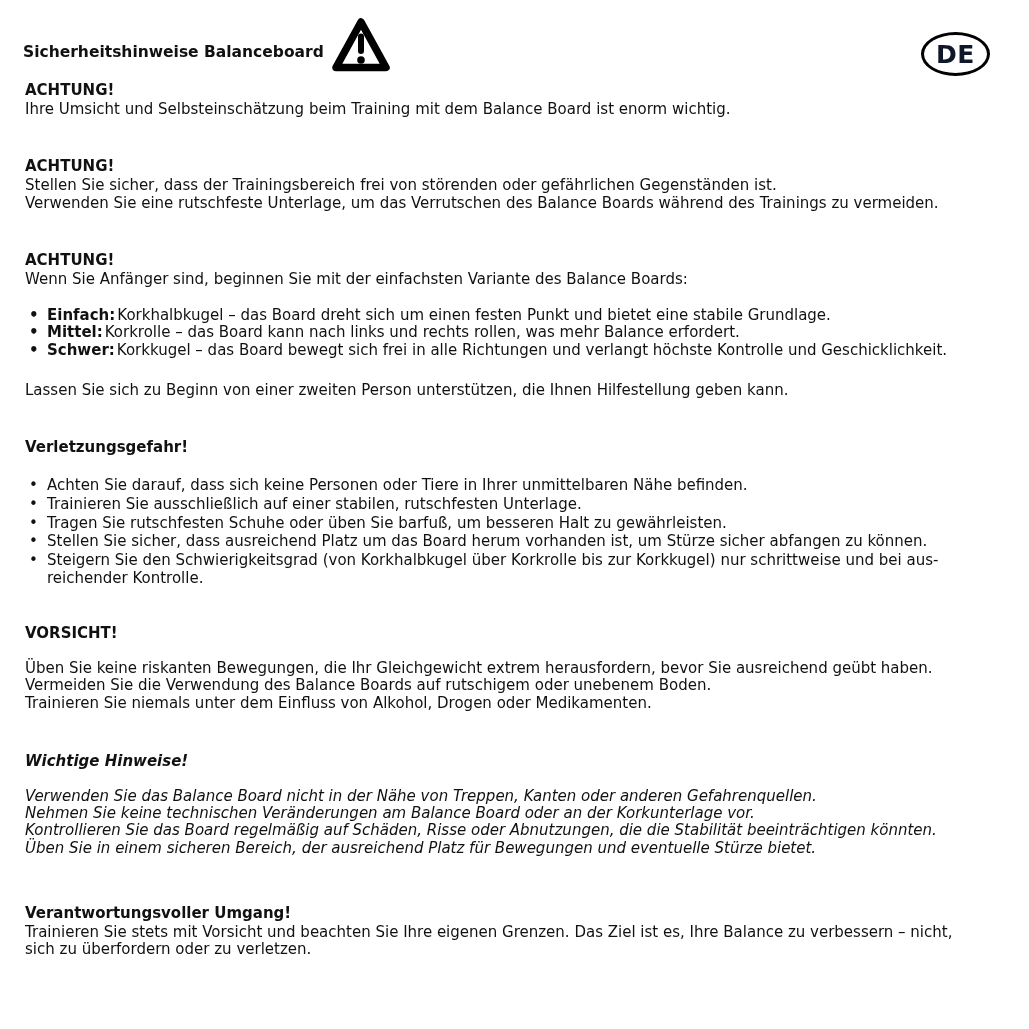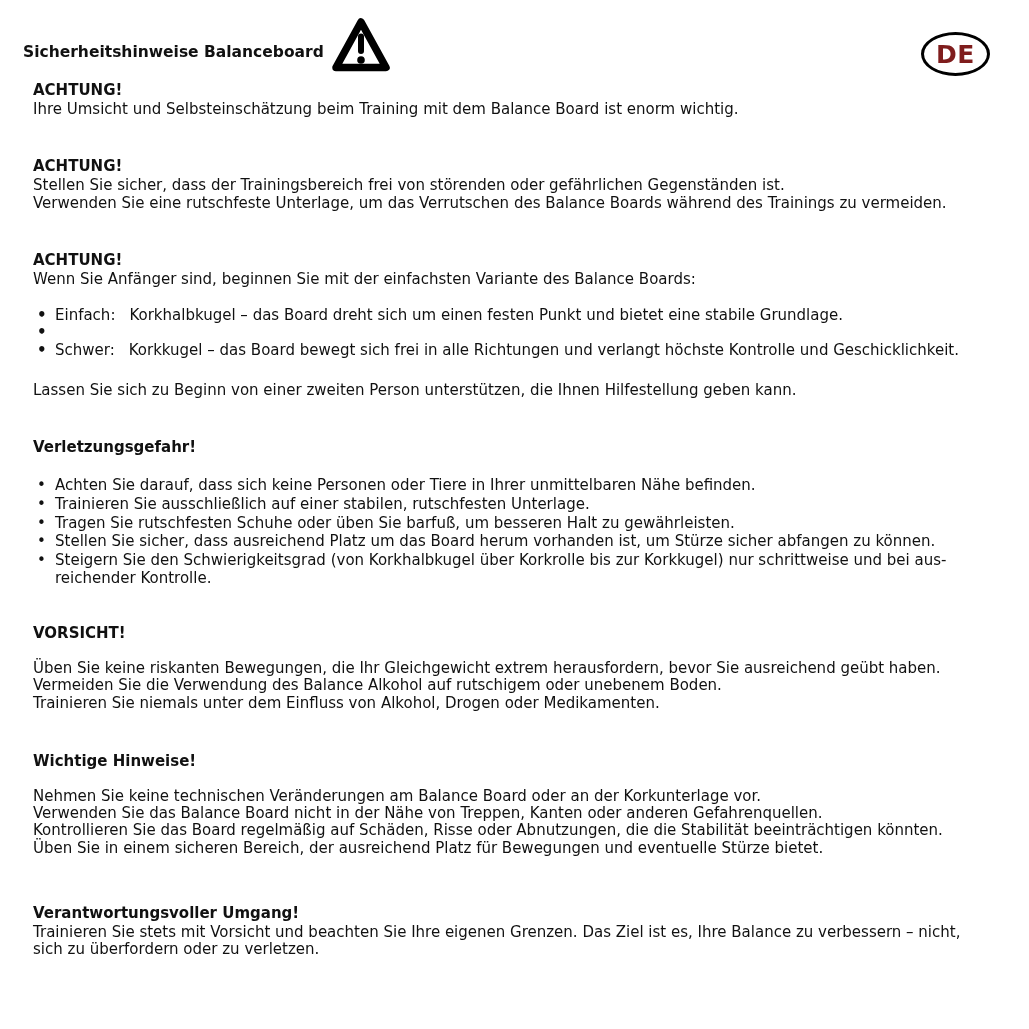--- a/index.html
+++ b/index.html
@@ -35,56 +35,56 @@
     width: 69px;
     height: 44px;
     border: 3.5px solid #000;
     border-radius: 50%;
     display: flex;
     align-items: center;
     justify-content: center;
     font-size: 25px;
     font-weight: bold;
     letter-spacing: 0.5px;
-    color: #7f1d1d;
+    color: #0f172a;
   }
 
   
-  .content { padding: 0 18px 0 33px; }
+  .content { padding: 0 18px 0 25px; }
   .heading {
     font-weight: bold;
     font-size: 15px;
     line-height: 17px;
     white-space: nowrap;
   }
   .line {
     line-height: 17.3px;
     white-space: nowrap;
   }
   .para { margin-top: 2px; }
 
   .sec-achtung1 { margin-top: 4px; }
   .sec-achtung2 { margin-top: 40px; }
   .sec-achtung3 { margin-top: 40px; }
   .sec-verletzung { margin-top: 40px; }
   .sec-vorsicht { margin-top: 37px; }
-  .sec-wichtig { margin-top: 41px; }
+  .sec-wichtig { margin-top: 41px; font-style: italic; }
   .sec-verantwortung { margin-top: 48px; }
 
   .gap-body { margin-top: 18px; }
 
   
   .bullets { list-style: none; }
   .levels { margin-top: 19px; }
   .risks { margin-top: 20px; }
   .bullet-row { display: flex; line-height: 17.3px; white-space: nowrap; }
   .risks .bullet-row { line-height: 18.6px; }
   .bullet-marker { flex: none; width: 22px; padding-left: 4px; }
   .levels .bullet-marker { font-weight: bold; }
-  .b-label { font-weight: normal; margin-right: 14px; }
+  .b-label { font-weight: bold; margin-right: 2px; }
   .wrap-indent { display: block; }
   .outro { margin-top: 23px; }
 </style>
 </head>
 <body>
 
 <div class="header">
   <div class="doc-title">Sicherheitshinweise Balanceboard</div>
 
   <span class="warning-triangle">
@@ -123,20 +123,21 @@
       <div class="line">Wenn Sie Anfänger sind, beginnen Sie mit der einfachsten Variante des Balance Boards:</div>
     </div>
 
     <ul class="bullets levels">
       <li class="bullet-row">
         <span class="bullet-marker">•</span>
         <span><span class="b-label">Einfach:</span><span>Korkhalbkugel – das Board dreht sich um einen festen Punkt und bietet eine stabile Grundlage.</span></span>
       </li>
       <li class="bullet-row">
         <span class="bullet-marker">•</span>
+        <span><span class="b-label">Mittel:</span><span>Korkrolle – das Board kann nach links und rechts rollen, was mehr Balance erfordert.</span></span>
       </li>
       <li class="bullet-row">
         <span class="bullet-marker">•</span>
         <span><span class="b-label">Schwer:</span><span>Korkkugel – das Board bewegt sich frei in alle Richtungen und verlangt höchste Kontrolle und Geschicklichkeit.</span></span>
       </li>
     </ul>
 
     <div class="line outro">Lassen Sie sich zu Beginn von einer zweiten Person unterstützen, die Ihnen Hilfestellung geben kann.</div>
   </div>
 
@@ -167,30 +168,30 @@
           <span class="wrap-indent">reichender Kontrolle.</span>
         </span>
       </li>
     </ul>
   </div>
 
   <div class="sec-vorsicht">
     <div class="heading">VORSICHT!</div>
     <div class="para gap-body">
       <div class="line">Üben Sie keine riskanten Bewegungen, die Ihr Gleichgewicht extrem herausfordern, bevor Sie ausreichend geübt haben.</div>
-      <div class="line">Vermeiden Sie die Verwendung des Balance Alkohol auf rutschigem oder unebenem Boden.</div>
+      <div class="line">Vermeiden Sie die Verwendung des Balance Boards auf rutschigem oder unebenem Boden.</div>
       <div class="line">Trainieren Sie niemals unter dem Einfluss von Alkohol, Drogen oder Medikamenten.</div>
     </div>
   </div>
 
   <div class="sec-wichtig">
     <div class="heading">Wichtige Hinweise!</div>
     <div class="para gap-body">
+      <div class="line">Verwenden Sie das Balance Board nicht in der Nähe von Treppen, Kanten oder anderen Gefahrenquellen.</div>
       <div class="line">Nehmen Sie keine technischen Veränderungen am Balance Board oder an der Korkunterlage vor.</div>
-      <div class="line">Verwenden Sie das Balance Board nicht in der Nähe von Treppen, Kanten oder anderen Gefahrenquellen.</div>
       <div class="line">Kontrollieren Sie das Board regelmäßig auf Schäden, Risse oder Abnutzungen, die die Stabilität beeinträchtigen könnten.</div>
       <div class="line">Üben Sie in einem sicheren Bereich, der ausreichend Platz für Bewegungen und eventuelle Stürze bietet.</div>
     </div>
   </div>
 
   <div class="sec-verantwortung">
     <div class="heading">Verantwortungsvoller Umgang!</div>
     <div class="para">
       <div class="line">Trainieren Sie stets mit Vorsicht und beachten Sie Ihre eigenen Grenzen. Das Ziel ist es, Ihre Balance zu verbessern – nicht,</div>
       <div class="line">sich zu überfordern oder zu verletzen.</div>

